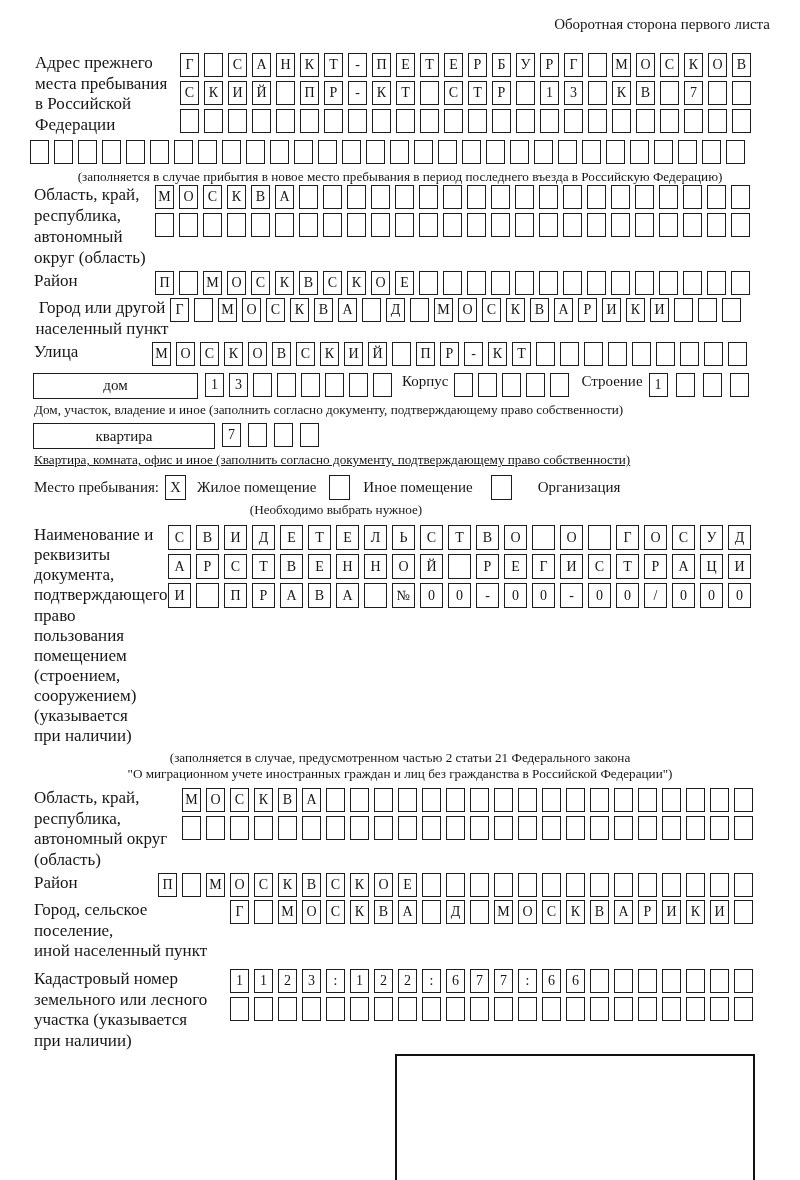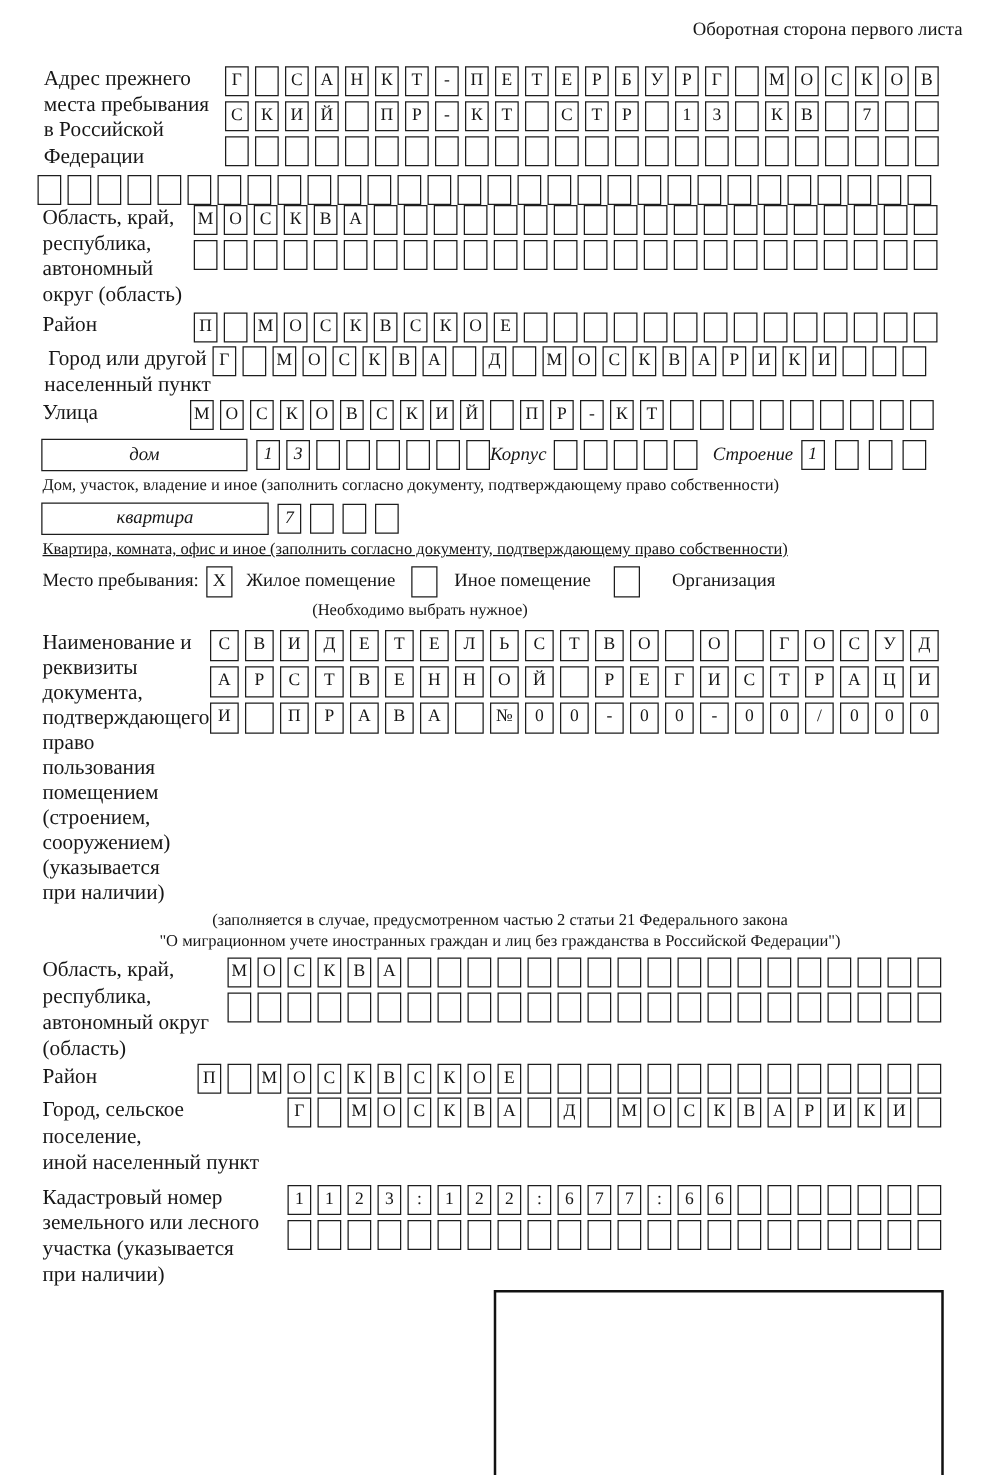--- a/index.html
+++ b/index.html
@@ -23,21 +23,21 @@
         display:inline-flex;align-items:center;justify-content:center;
         font-size:14px;line-height:1;background:#fff;}
   .wide .cbox{width:23px;height:25px;}
   .g8{gap:8px;}
   .note{font-size:13.2px;line-height:1.25;}
   .center{text-align:center;}
   .sec-title{font-size:15.5px;font-weight:bold;text-align:center;margin-top:7px;margin-bottom:5px;}
   .sub-title{font-size:15px;font-weight:bold;text-align:center;margin-top:9px;}
   .wbox{flex:none;box-sizing:border-box;height:26px;border:1.6px solid #1d1d1d;
         display:flex;align-items:center;justify-content:center;font-size:15px;background:#fff;}
-  .hrow{display:flex;align-items:center;margin-top:7px;margin-left:3px;font-style:italic;}
+  .hrow{display:flex;margin-top:7px;margin-left:3px;}
   .inline-lbl{font-size:15px;flex:none;}
   .chk{flex:none;box-sizing:border-box;width:21px;height:25px;border:1.6px solid #1d1d1d;
        display:inline-flex;align-items:center;justify-content:center;font-size:14.5px;}
   .stay-row{display:flex;align-items:center;margin-top:6px;margin-left:4px;font-size:15px;}
   .opt{flex:none;}
   .stamp-box{box-sizing:border-box;width:360px;height:168px;border:2px solid #111;
              margin-left:365px;margin-top:2px;background:#fff;}
   .stamp-note{width:400px;margin-left:330px;margin-top:6px;text-align:center;
               font-size:13.4px;line-height:1.38;}
 </style>
@@ -156,20 +156,21 @@
       <span class="cbox"></span>
       <span class="cbox"></span>
       <span class="cbox"></span>
       <span class="cbox"></span>
       <span class="cbox"></span>
       <span class="cbox"></span>
       <span class="cbox"></span>
       <span class="cbox"></span>
       <span class="cbox"></span>
     </div>
+  <div class="note center" style="margin-top:5px;">(заполняется в случае прибытия в новое место пребывания в период последнего въезда в Российскую Федерацию)</div>
 
 
   <div class="grp">
     <div class="lbl w121">Область, край,<br>республика,<br>автономный<br>округ (область)</div>
     <div class="stack">
       <div class="cells">
           <span class="cbox">М</span>
           <span class="cbox">О</span>
           <span class="cbox">С</span>
           <span class="cbox">К</span>
@@ -322,21 +323,21 @@
     <div class="cells" style="margin-left:7px;">
         <span class="cbox">1</span>
         <span class="cbox">3</span>
         <span class="cbox"></span>
         <span class="cbox"></span>
         <span class="cbox"></span>
         <span class="cbox"></span>
         <span class="cbox"></span>
         <span class="cbox"></span>
       </div>
-    <div class="inline-lbl" style="margin-right:6px;">Корпус</div>
+    <div class="inline-lbl" style="margin-left:10px;margin-right:6px;">Корпус</div>
     <div class="cells">
         <span class="cbox"></span>
         <span class="cbox"></span>
         <span class="cbox"></span>
         <span class="cbox"></span>
         <span class="cbox"></span>
       </div>
     <div class="inline-lbl" style="margin-left:12px;margin-right:6px;">Строение</div>
     <div class="cells g8">
         <span class="cbox">1</span>

